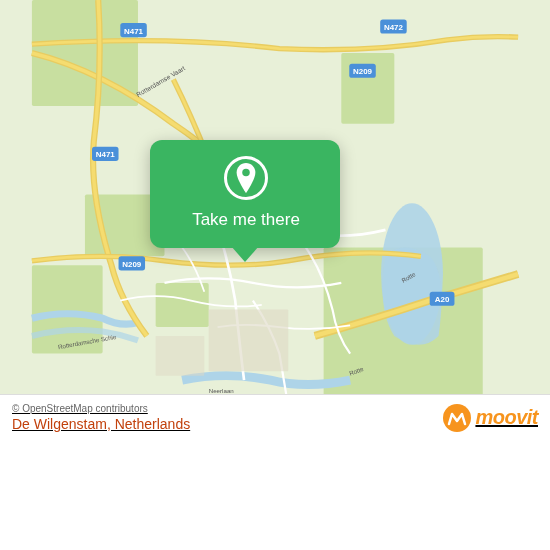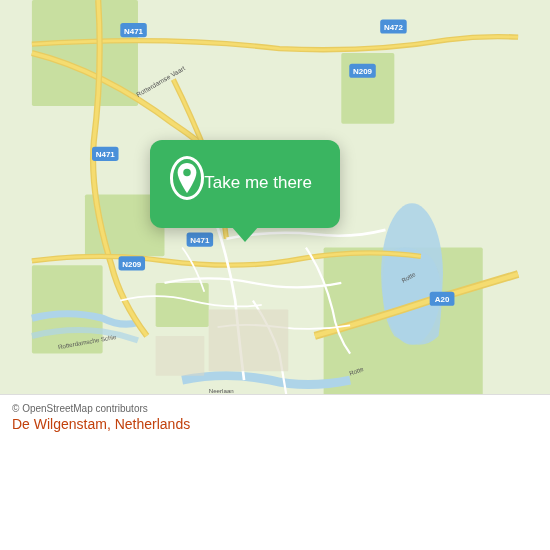--- a/index.html
+++ b/index.html
@@ -31,20 +31,21 @@
     #bottom-bar {
       position: absolute;
       bottom: 0; left: 0; right: 0;
       background: white;
       padding: 8px 12px 10px 12px;
       display: flex;
       align-items: center;
       justify-content: space-between;
       border-top: 1px solid #ddd;
       z-index: 10;
+      text-decoration: underline;
     }
 
     #location-info {
       display: flex;
       flex-direction: column;
     }
 
     #copyright-text {
       font-size: 10px;
       color: #666;
@@ -78,23 +79,23 @@
     }
 
     
     #popup-card {
       position: absolute;
       top: 140px;
       left: 150px;
       width: 190px;
       background: #3ab561;
       border-radius: 12px;
-      padding: 16px 28px 18px 20px;
-      display: flex;
-      flex-direction: row;
+      padding: 16px 18px 18px 20px;
+      display: flex;
+      flex-direction: column;
       align-items: center;
       z-index: 20;
       box-shadow: 0 4px 16px rgba(0,0,0,0.25);
     }
 
     #popup-card::after {
       content: '';
       position: absolute;
       bottom: -14px;
       left: 50%;
@@ -219,15 +220,23 @@
       </svg>
     </div>
     <button id="take-me-there-btn">Take me there</button>
   </div>
 
   <div id="bottom-bar">
     <div id="location-info">
       <span id="copyright-text">© OpenStreetMap contributors</span>
       <span id="location-name">De Wilgenstam, Netherlands</span>
     </div>
+    <div id="moovit-logo">
+
+      <svg id="moovit-icon" viewBox="0 0 28 28" xmlns="http://www.w3.org/2000/svg">
+        <circle cx="14" cy="14" r="14" fill="#f7941d"></circle>
+        <path d="M6,20 L9,10 L14,17 L19,10 L22,20" stroke="white" stroke-width="2.5" fill="none" stroke-linejoin="round" stroke-linecap="round"></path>
+      </svg>
+      <span id="moovit-text">moovit</span>
+    </div>
   </div>
 
 </div>
 
 </body></html>

